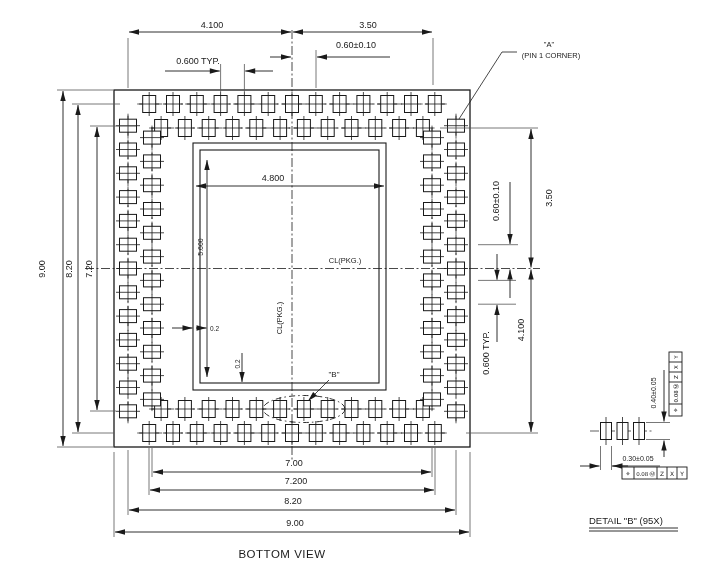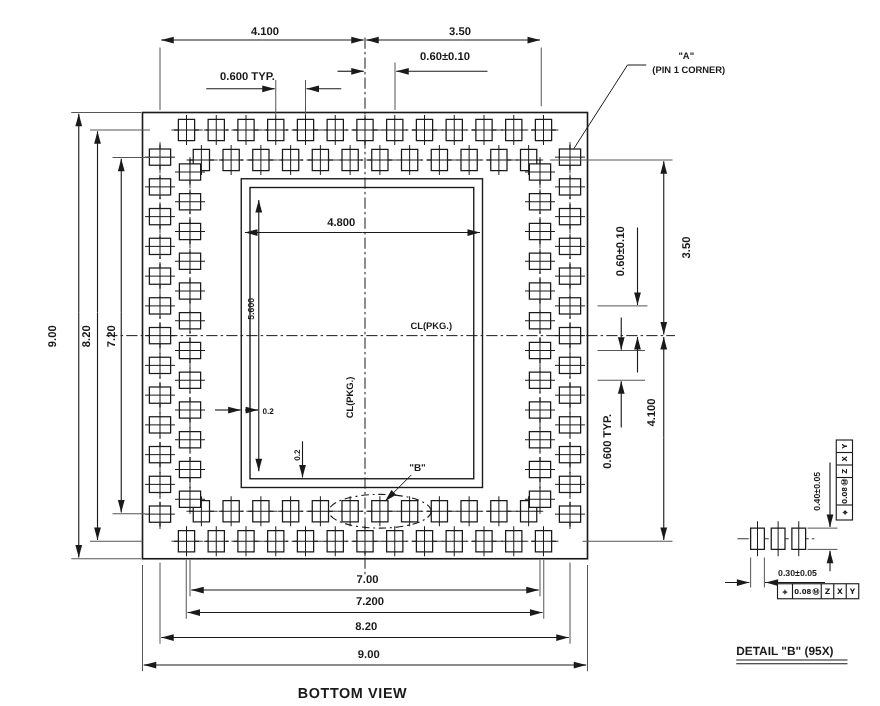--- a/index.html
+++ b/index.html
@@ -1,16 +1,16 @@
 <!DOCTYPE html>
 <html><head>
 <meta charset="utf-8">
 <style>
   html,body{margin:0;padding:0;background:#ffffff;}
-  .stage{position:relative;width:704px;height:565px;background:#fff;overflow:hidden;font-weight:bold;}
+  .stage{position:relative;width:704px;height:565px;background:#fff;overflow:hidden;}
   svg{display:block;}
   text{font-family:"Liberation Sans",sans-serif;fill:#1a1a1a;}
   .fcf{font-family:"DejaVu Sans",sans-serif;}
   .mid{text-anchor:middle;}
   .t11{font-size:11.5px;letter-spacing:.5px;}
   .t95{font-size:9.5px;}
   .t9{font-size:9px;}
   .t8{font-size:8px;}
   .t75{font-size:7.5px;}
   .t7{font-size:7px;}

